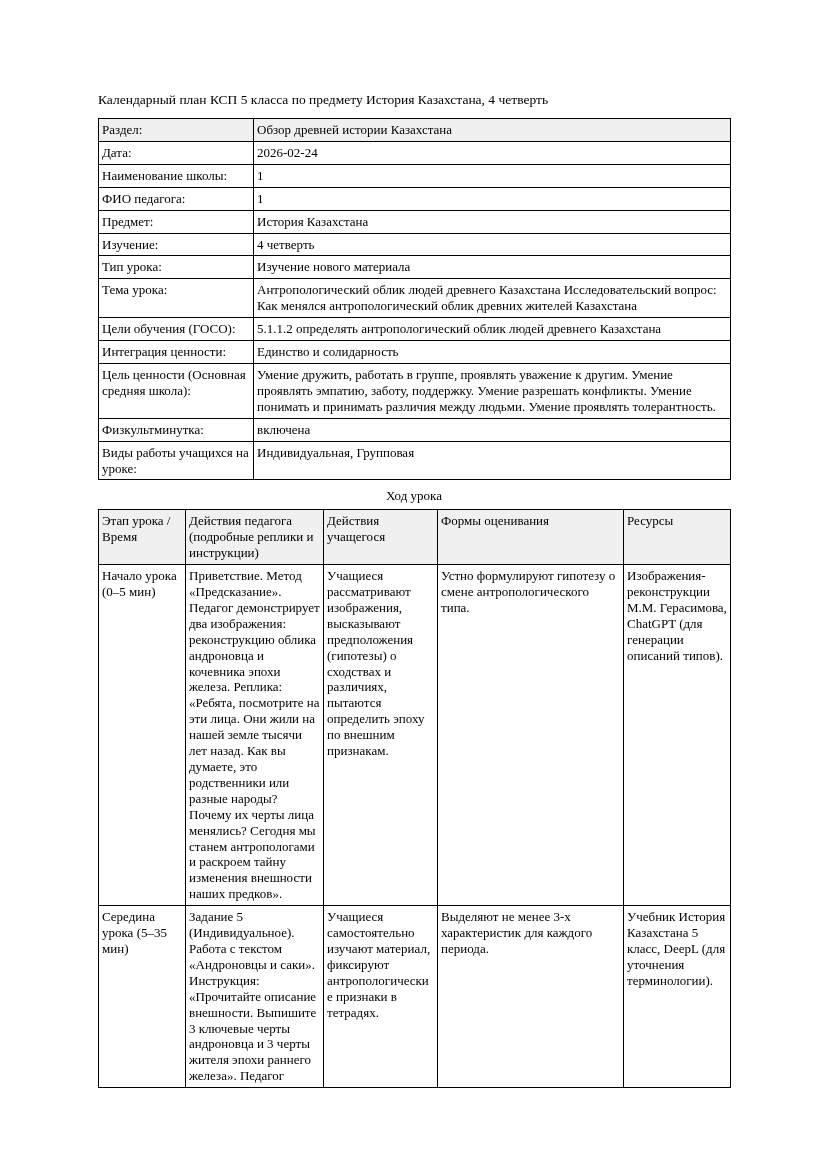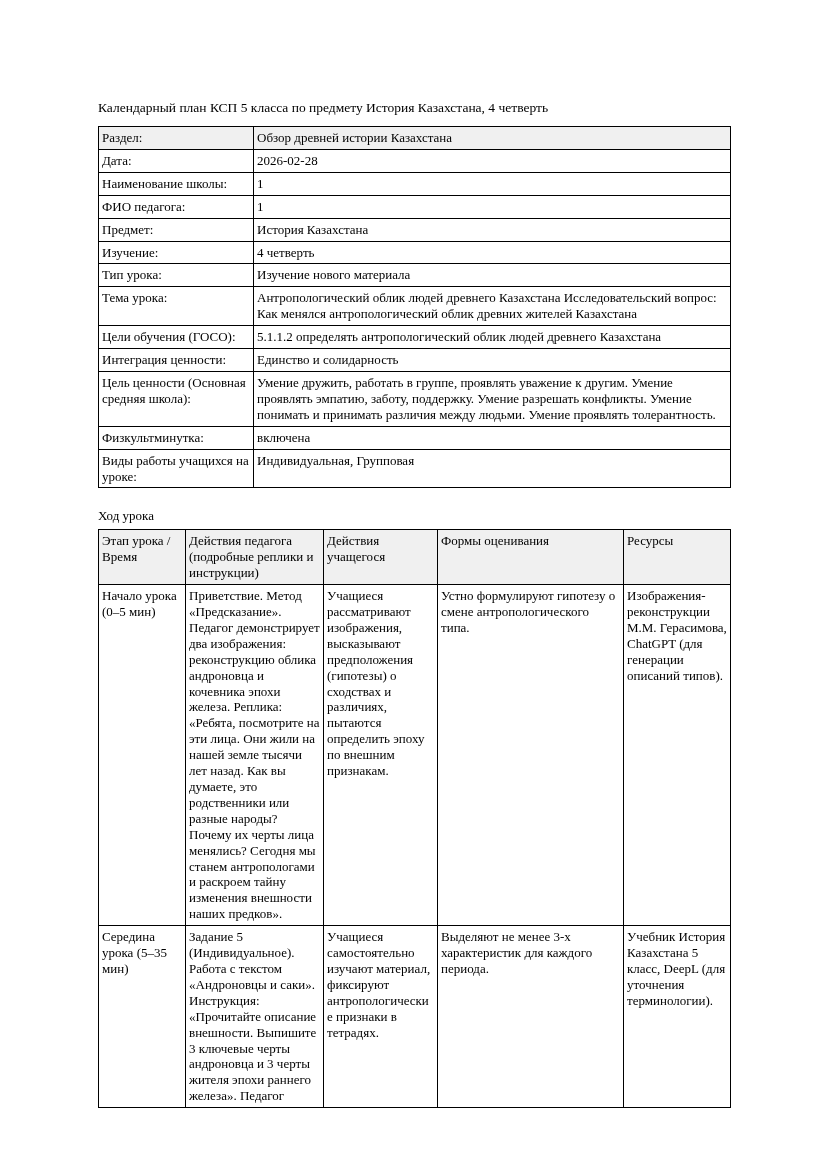--- a/index.html
+++ b/index.html
@@ -6,21 +6,21 @@
   html, body { background: #ffffff; }
   body {
     width: 827px; height: 1170px;
     position: relative;
     font-family: "Liberation Serif", "DejaVu Serif", serif;
     color: #000000;
     overflow: hidden;
   }
   .content {
     position: absolute;
-    left: 98px; top: 100px;
+    left: 98px; top: 92px;
     width: 632px;
     font-family: Liberation Serif, serif;
   }
   .doc-title {
     font-size: 13.5px;
     line-height: 15px;
     font-weight: normal;
     margin-bottom: 11px;
     white-space: nowrap;
   }
@@ -38,21 +38,22 @@
     vertical-align: top;
     padding: 3px 3px;
     overflow-wrap: break-word;
   }
   tr.hdr td, tr.hdr th { background: #f0f0f0; }
   .info-table col.c-label { width: 155px; }
   .info-table col.c-value { width: 477px; }
   .flow-label {
     font-size: 13px;
     line-height: 15px;
-    margin: 20px 0 6px 0;
+    margin: 8px 0 6px 0;
+    text-align: center;
   }
   .lesson-table col.c1 { width: 87px;  }
   .lesson-table col.c2 { width: 138px; }
   .lesson-table col.c3 { width: 114px; }
   .lesson-table col.c4 { width: 186px; }
   .lesson-table col.c5 { width: 107px; }
 </style>
 </head>
 <body>
 
@@ -65,21 +66,21 @@
         <col class="c-label">
         <col class="c-value">
       </colgroup>
     <tbody>
       <tr class="hdr">
         <td>Раздел:</td>
         <td>Обзор древней истории Казахстана</td>
       </tr>
       <tr>
         <td>Дата:</td>
-        <td>2026-02-28</td>
+        <td>2026-02-24</td>
       </tr>
       <tr>
         <td>Наименование школы:</td>
         <td>1</td>
       </tr>
       <tr>
         <td>ФИО педагога:</td>
         <td>1</td>
       </tr>
       <tr>

